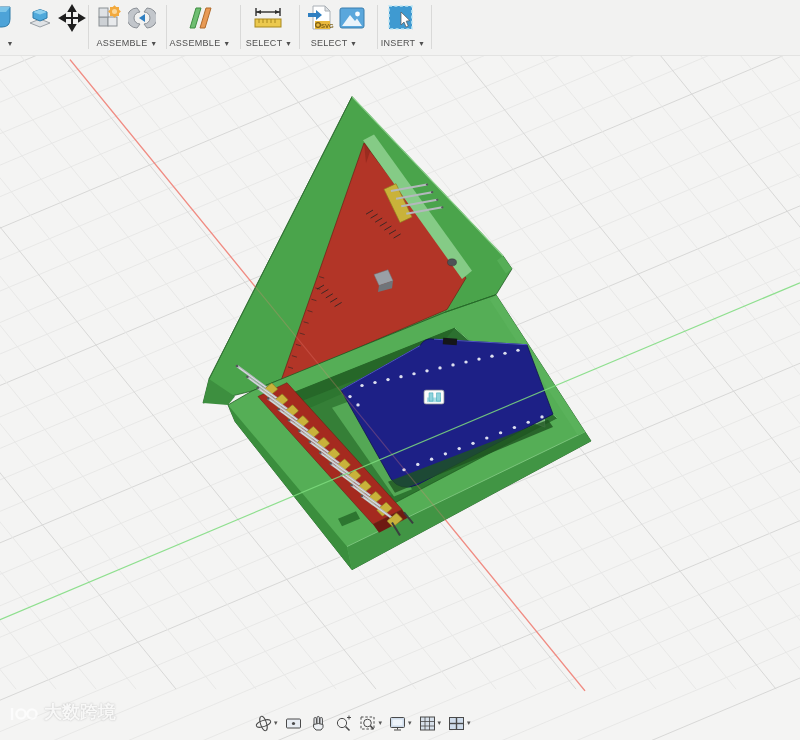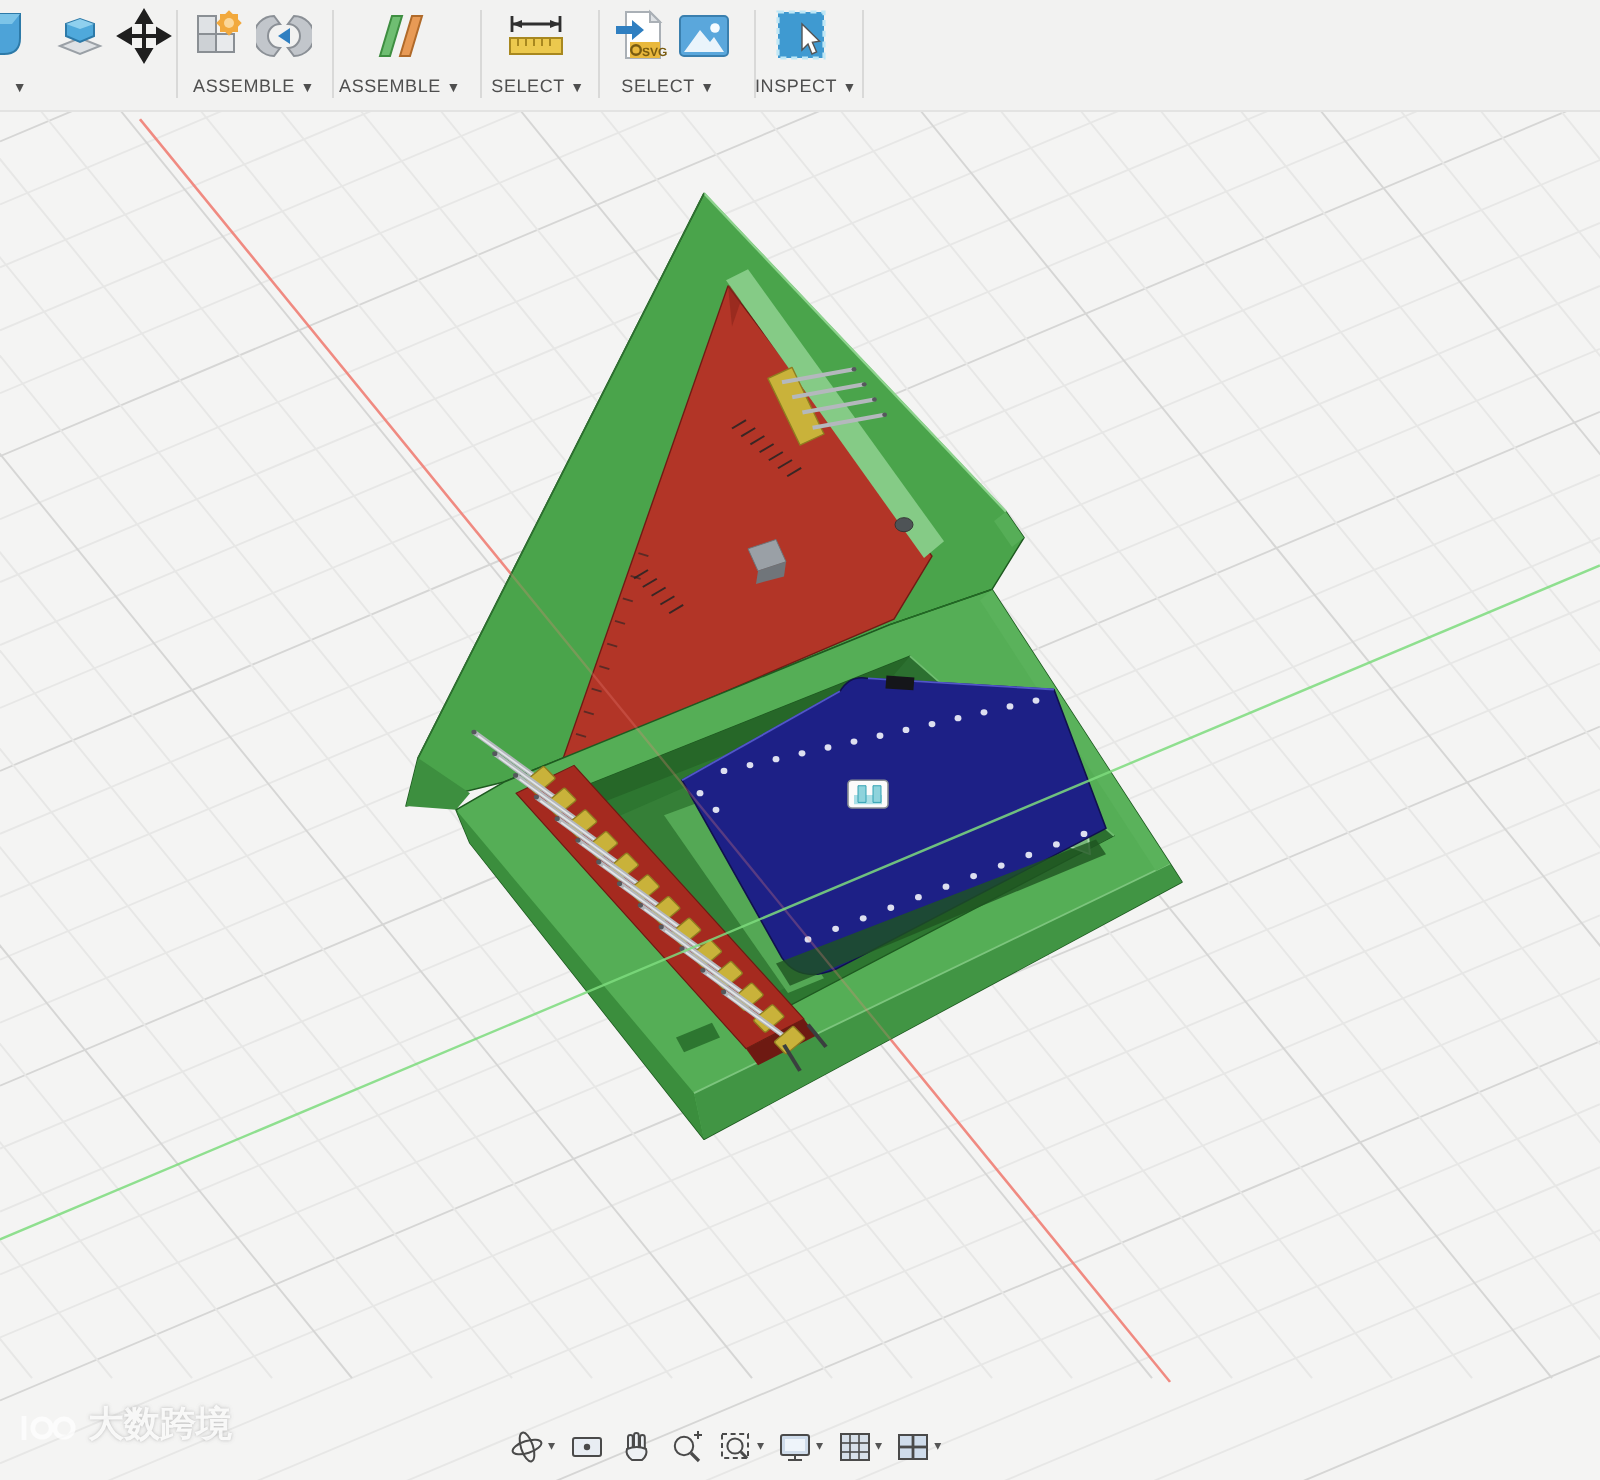--- a/index.html
+++ b/index.html
@@ -139,21 +139,21 @@
 
     <div class="tb-divider" style="left:377px"></div>
 
     <span class="tb-icon" style="left:386px;width:30px">
       <svg width="30" height="28" viewBox="0 0 30 28">
         <rect x="3" y="2" width="23" height="23" fill="#3f9ad1"></rect>
         <rect x="3" y="2" width="23" height="23" fill="none" stroke="#bfe7f6" stroke-width="1.6" stroke-dasharray="3 2.4"></rect>
         <polygon points="15,8 15,21 18,18 20,23 22.3,22 20.2,17.2 23.8,16.6" fill="#ffffff" stroke="#555" stroke-width=".7"></polygon>
       </svg>
     </span>
-    <span class="tb-label" style="left:375px;width:56px"><span>INSPECT</span> <span class="arr">▼</span></span>
+    <span class="tb-label" style="left:375px;width:56px"><span>INSERT</span> <span class="arr">▼</span></span>
 
     <div class="tb-divider" style="left:431px"></div>
   </div>
 
   <div class="canvas">
     <svg id="scene" width="800" height="685" viewBox="0 55 800 740" preserveAspectRatio="none">
       <rect x="0" y="55" width="800" height="740" fill="#f4f4f3"></rect>
       <g id="grid">
           <line x1="0" y1="72" x2="800" y2="-292" stroke="#d6d6d5" stroke-width="1"></line>
           <line x1="0" y1="106" x2="800" y2="-258" stroke="#e7e7e6" stroke-width="1"></line>

